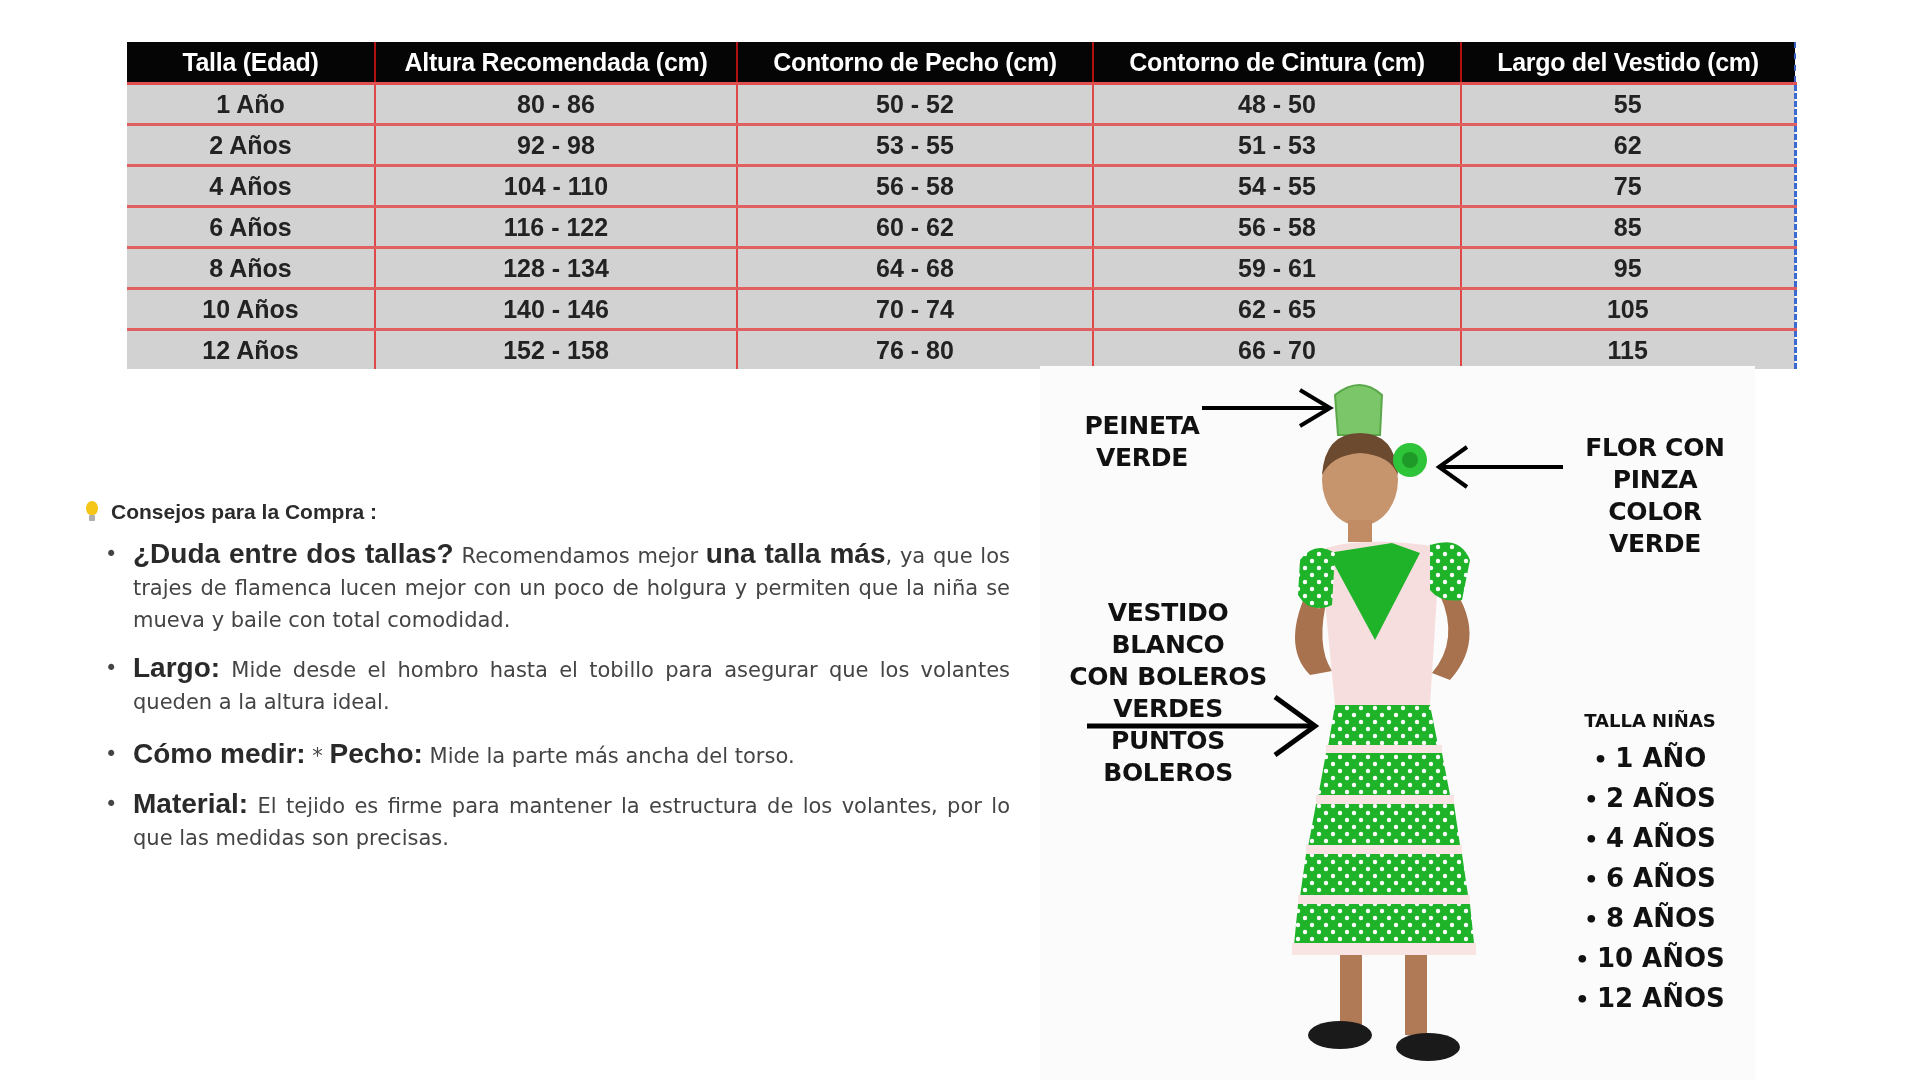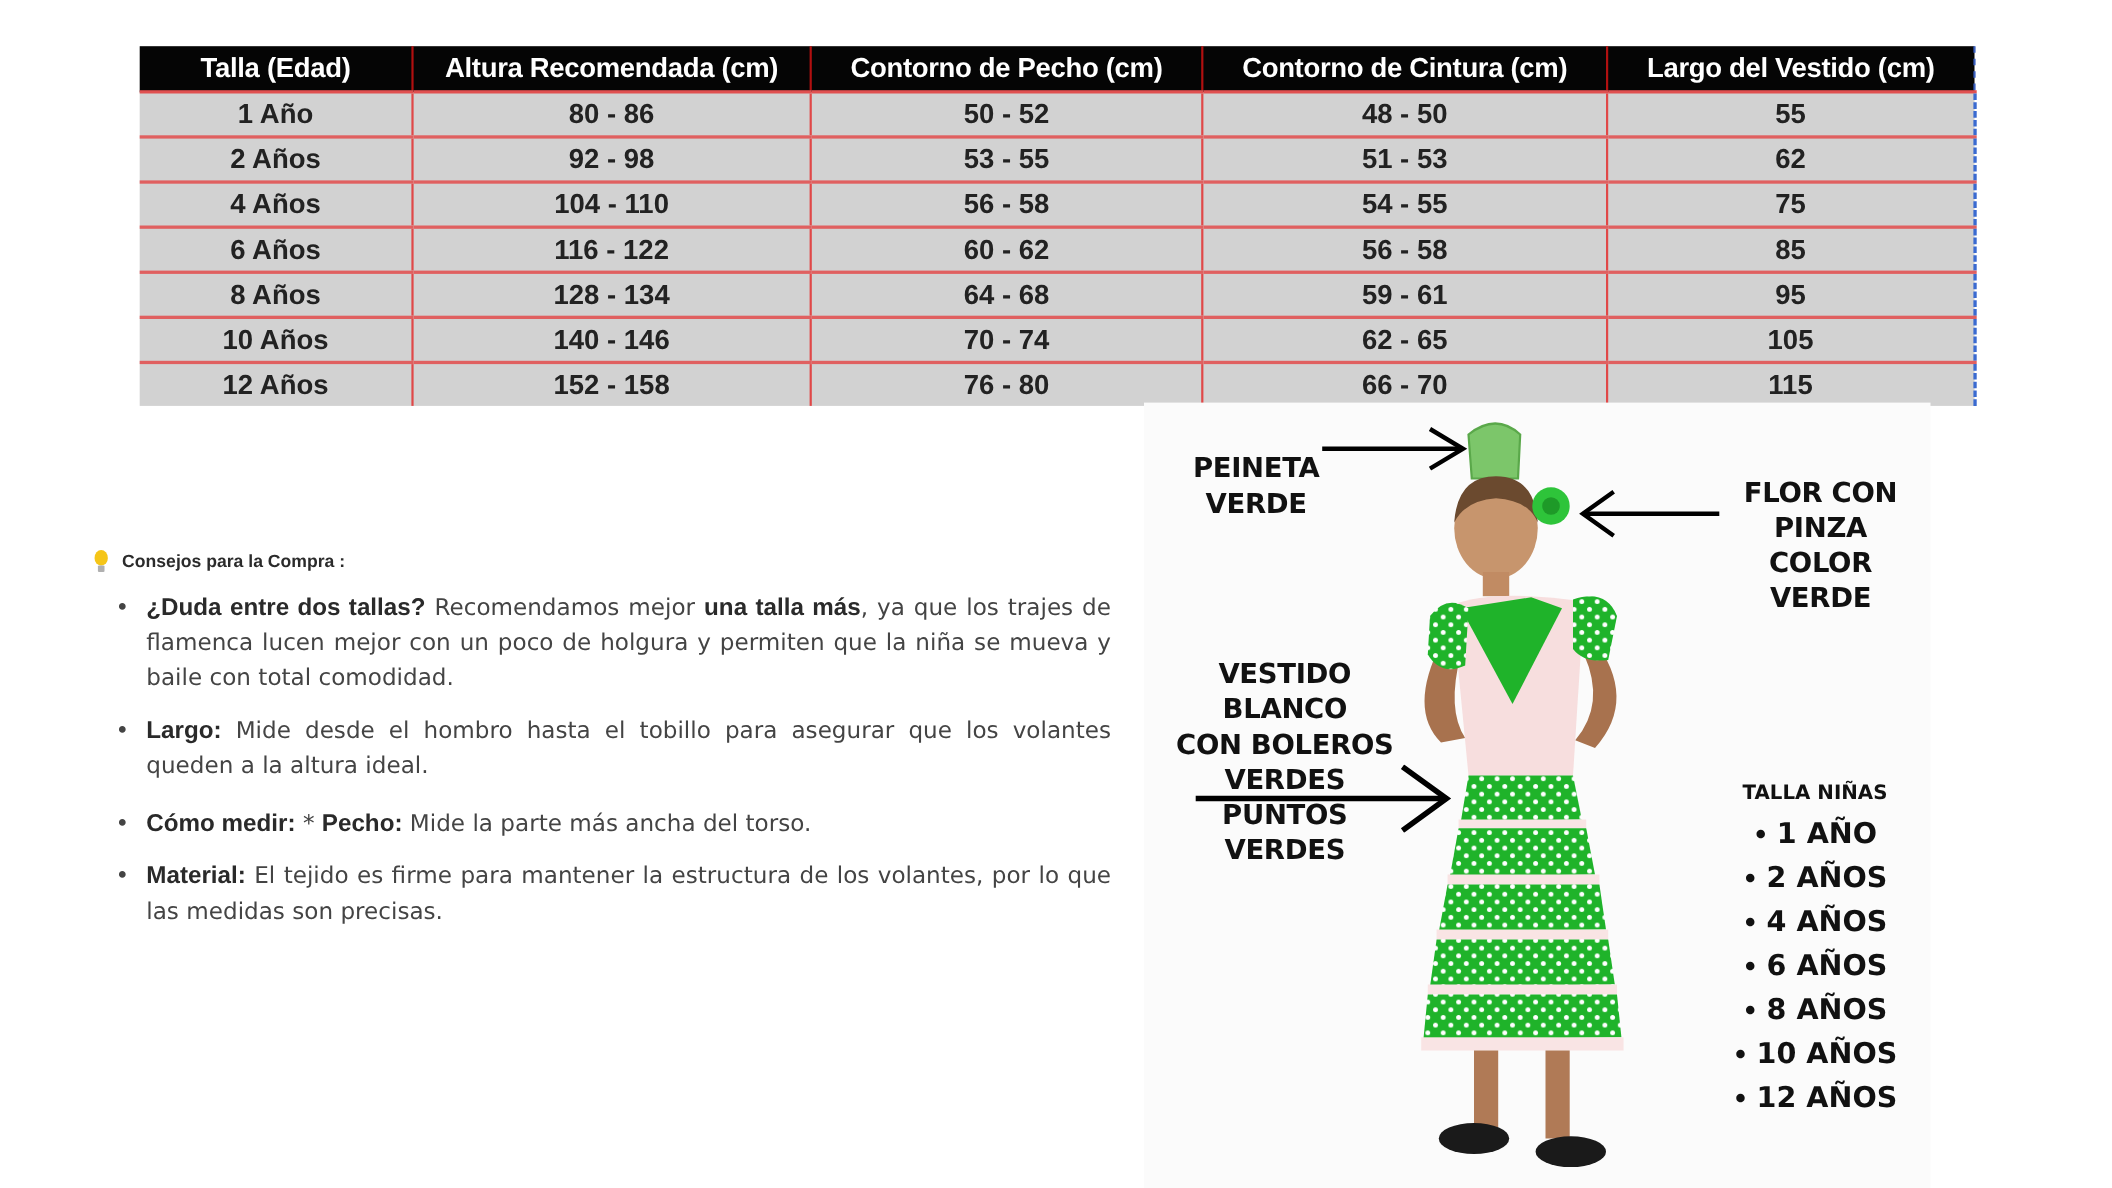--- a/index.html
+++ b/index.html
@@ -8,28 +8,28 @@
   
   .size-table { position:absolute; left:127px; top:42px; width:1668px; border-collapse:collapse; table-layout:fixed; }
   .size-table th { background:#050505; color:#ffffff; font-weight:bold; font-size:25px; height:40px; text-align:center; border-right:2px solid #b01010; padding:0; letter-spacing:-0.3px; }
   .size-table th:last-child { border-right:2px dashed #3a5fc0; }
   .size-table td { background:#d2d2d2; color:#222222; font-weight:bold; font-size:25px; height:38px; text-align:center; border-top:3px solid #e06060; border-right:2px solid #e04848; padding:0; }
   .size-table td:last-child { border-right:3px dashed #3a6ad0; }
   .size-table tr:first-child td { border-top:3px solid #e05050; }
 
   
   .tips { position:absolute; left:85px; top:500px; width:925px; color:#333; }
-  .tips-title { font-size:16px; font-weight:bold; color:#2b2b2b; display:flex; align-items:center; gap:12px; margin-bottom:14px; }
+  .tips-title { font-size:21px; font-weight:bold; color:#2b2b2b; display:flex; align-items:center; gap:12px; margin-bottom:14px; }
   .bulb { width:14px; height:22px; position:relative; display:inline-block; }
   .bulb:before { content:""; position:absolute; left:1px; top:0; width:12px; height:14px; border-radius:50% 50% 45% 45%; background:#f5c518; }
   .bulb:after { content:""; position:absolute; left:4px; top:14px; width:6px; height:6px; background:#b0b0b0; border-radius:1px; }
   .tips ul { list-style:none; margin:0; padding:0 0 0 20px; }
   .tips li { position:relative; padding-left:28px; font-family:"DejaVu Sans", sans-serif; font-size:21px; line-height:32px; color:#444; text-align:justify; margin-bottom:16px; }
   .tips li:before { content:"•"; position:absolute; left:0; top:0; color:#444; }
-  .tips li b { color:#2a2a2a; font-family:"Liberation Sans", sans-serif; font-size:22px; }
+  .tips li b { color:#2a2a2a; font-family:"Liberation Sans", sans-serif; font-size:28px; }
   .tips li:nth-child(2){ margin-bottom:20px; }
 
   
   .product { position:absolute; left:1040px; top:366px; width:715px; height:714px; background:#fbfbfb; }
   .label { position:absolute; font-family:"DejaVu Sans", sans-serif; font-weight:bold; color:#111; font-size:25px; line-height:32px; text-align:center; letter-spacing:-0.3px; }
   .arrow { position:absolute; }
   .sizes { position:absolute; left:1555px; top:710px; width:190px; }
   .sizes-title { font-family:"DejaVu Sans", sans-serif; font-weight:bold; font-size:18px; color:#111; text-align:center; margin-bottom:8px; }
   .sizes ul { list-style:none; margin:0; padding:0; }
   .sizes li { font-family:"DejaVu Sans", sans-serif; font-weight:bold; font-size:26px; color:#111; line-height:38px; text-align:center; }
@@ -184,21 +184,21 @@
 
 <div class="label" style="left:1052px;top:410px;width:180px;">PEINETA VERDE</div>
 <div class="label" style="left:1560px;top:432px;width:190px;">
   <div>FLOR CON PINZA</div>
   <div>COLOR VERDE</div>
 </div>
 <div class="label" style="left:1058px;top:597px;width:220px;">
   <div>VESTIDO BLANCO</div>
   <div>CON BOLEROS</div>
   <div>VERDES PUNTOS</div>
-  <div>VERDES</div>
+  <div>BOLEROS</div>
 </div>
 
 <div class="sizes">
   <div class="sizes-title">TALLA NIÑAS</div>
   <ul>
     <li>1 AÑO</li>
     <li>2 AÑOS</li>
     <li>4 AÑOS</li>
     <li>6 AÑOS</li>
     <li>8 AÑOS</li>

